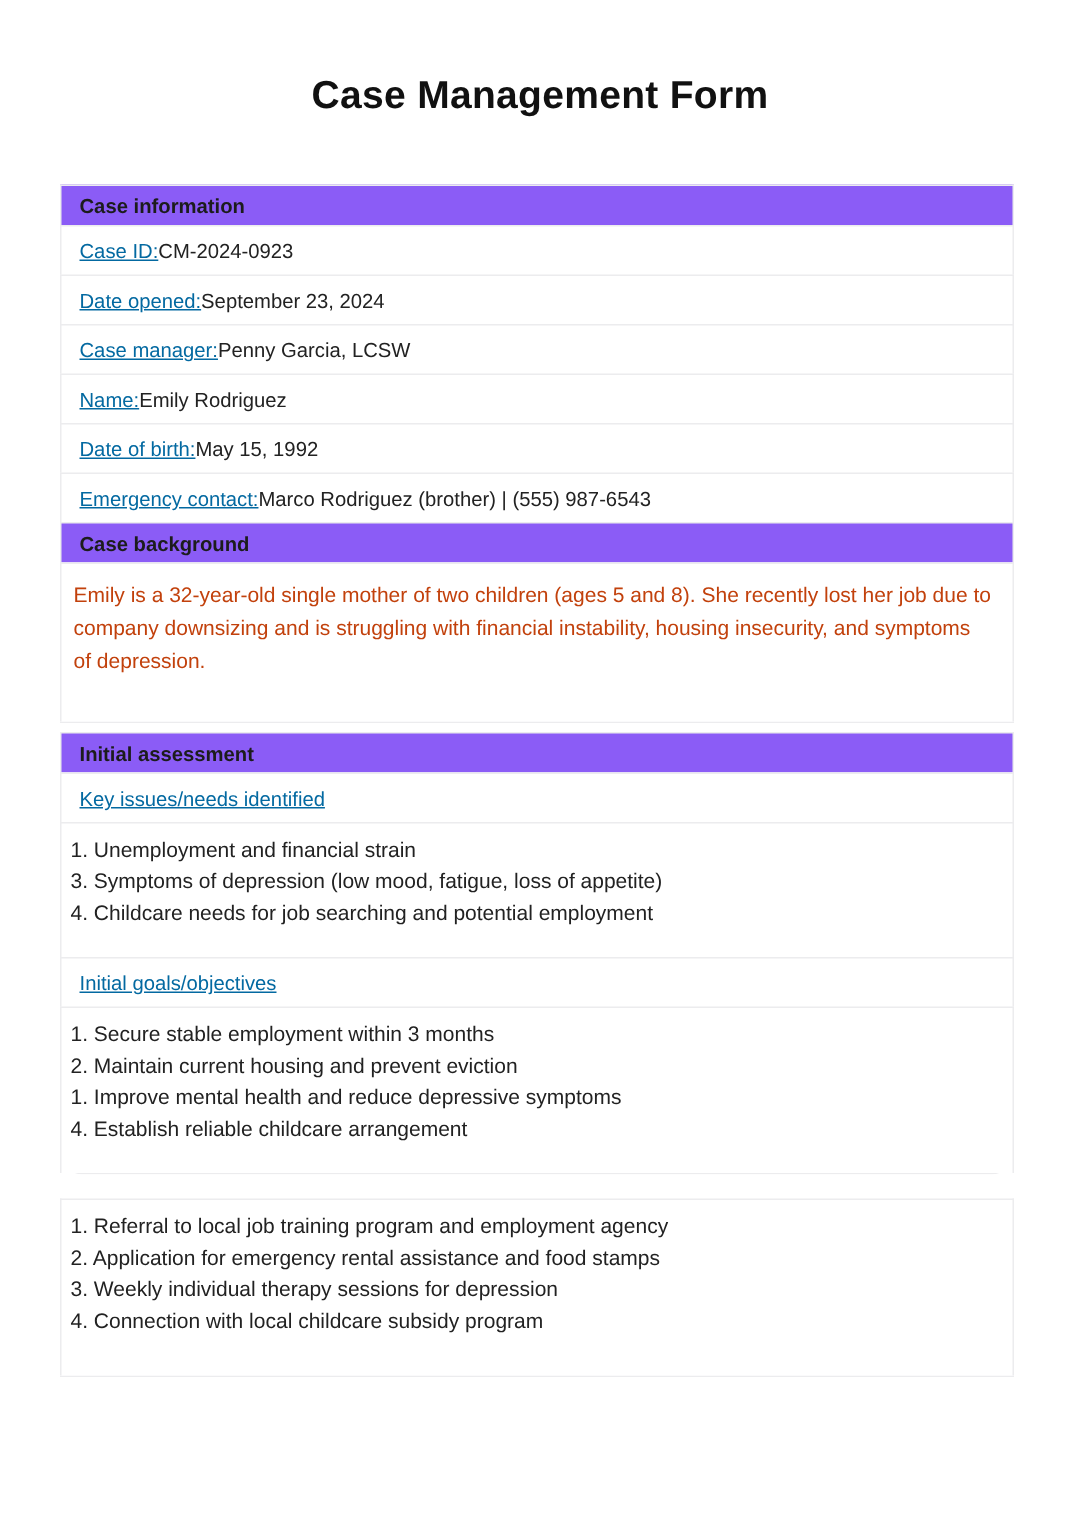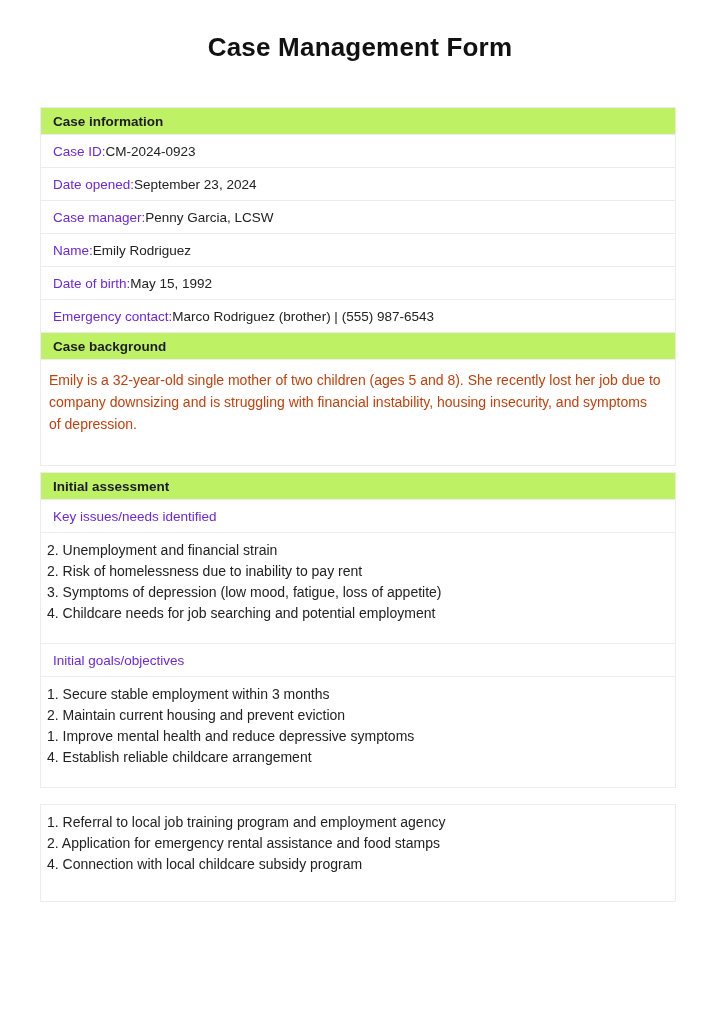--- a/index.html
+++ b/index.html
@@ -13,57 +13,57 @@
     -webkit-font-smoothing: antialiased;
   }
   .page {
     width: 720px;
     height: 1019px;
     overflow: hidden;
     position: relative;
   }
   h1.doc-title {
     margin: 0;
-    padding: 32px 0 0 0;
+    padding: 48px 0 0 0;
     text-align: center;
     font-size: 26px;
     font-weight: 700;
     color: #111111;
     letter-spacing: 0.2px;
   }
   .form-wrap {
     width: 636px;
     margin: 44px 44px 0 40px;
     font-size: 13.5px;
   }
   .block {
     border-bottom: 1px solid #ececee;
   }
-  .block + .block.gap-sm { margin-top: 6px; }
+  .block + .block.gap-sm { margin-top: 6px; border-radius: 15px; }
   .block + .block.gap-md { margin-top: 16px; }
   .sec-header {
-    background: #bef264;
+    background: #8b5cf6;
     border: 1px solid #ececee;
     border-bottom: none;
     padding: 6px 12px 5px 12px;
     font-weight: 700;
     color: #1c1c1c;
     font-size: 13.5px;
     line-height: 15px;
   }
   .field-row {
     border: 1px solid #ececee;
     border-bottom: none;
     background: #ffffff;
     padding: 9px 12px 8px 12px;
     line-height: 15px;
     white-space: nowrap;
     overflow: hidden;
   }
-  .field-row .lbl { color: #6d28d9; }
+  .field-row .lbl { color: #0369a1; text-decoration: underline; }
   .field-row .val { color: #222222; }
   .para-box {
     border: 1px solid #ececee;
     border-bottom: none;
     background: #ffffff;
     padding: 9px 14px 30px 8px;
     font-size: 14px;
     line-height: 22px;
     color: #c2410c;
   }
@@ -114,22 +114,21 @@
 
     </div>
 
     <div class="block gap-sm">
 
       <div class="sec-header">Initial assessment</div>
 
       <div class="field-row"><span class="lbl">Key issues/needs identified</span></div>
 
       <div class="list-box">
-        <div class="list-line">2. Unemployment and financial strain</div>
-        <div class="list-line">2. Risk of homelessness due to inability to pay rent</div>
+        <div class="list-line">1. Unemployment and financial strain</div>
         <div class="list-line">3. Symptoms of depression (low mood, fatigue, loss of appetite)</div>
         <div class="list-line">4. Childcare needs for job searching and potential employment</div>
       </div>
 
       <div class="field-row"><span class="lbl">Initial goals/objectives</span></div>
 
       <div class="list-box">
         <div class="list-line">1. Secure stable employment within 3 months</div>
         <div class="list-line">2. Maintain current housing and prevent eviction</div>
         <div class="list-line">1. Improve mental health and reduce depressive symptoms</div>
@@ -138,19 +137,20 @@
 
     </div>
 
     <div class="block gap-md">
 
 
 
       <div class="list-box" style="padding-bottom: 26px;">
         <div class="list-line">1. Referral to local job training program and employment agency</div>
         <div class="list-line">2. Application for emergency rental assistance and food stamps</div>
+        <div class="list-line">3. Weekly individual therapy sessions for depression</div>
         <div class="list-line">4. Connection with local childcare subsidy program</div>
       </div>
 
     </div>
 
   </div>
 </div>
 
 </body></html>

